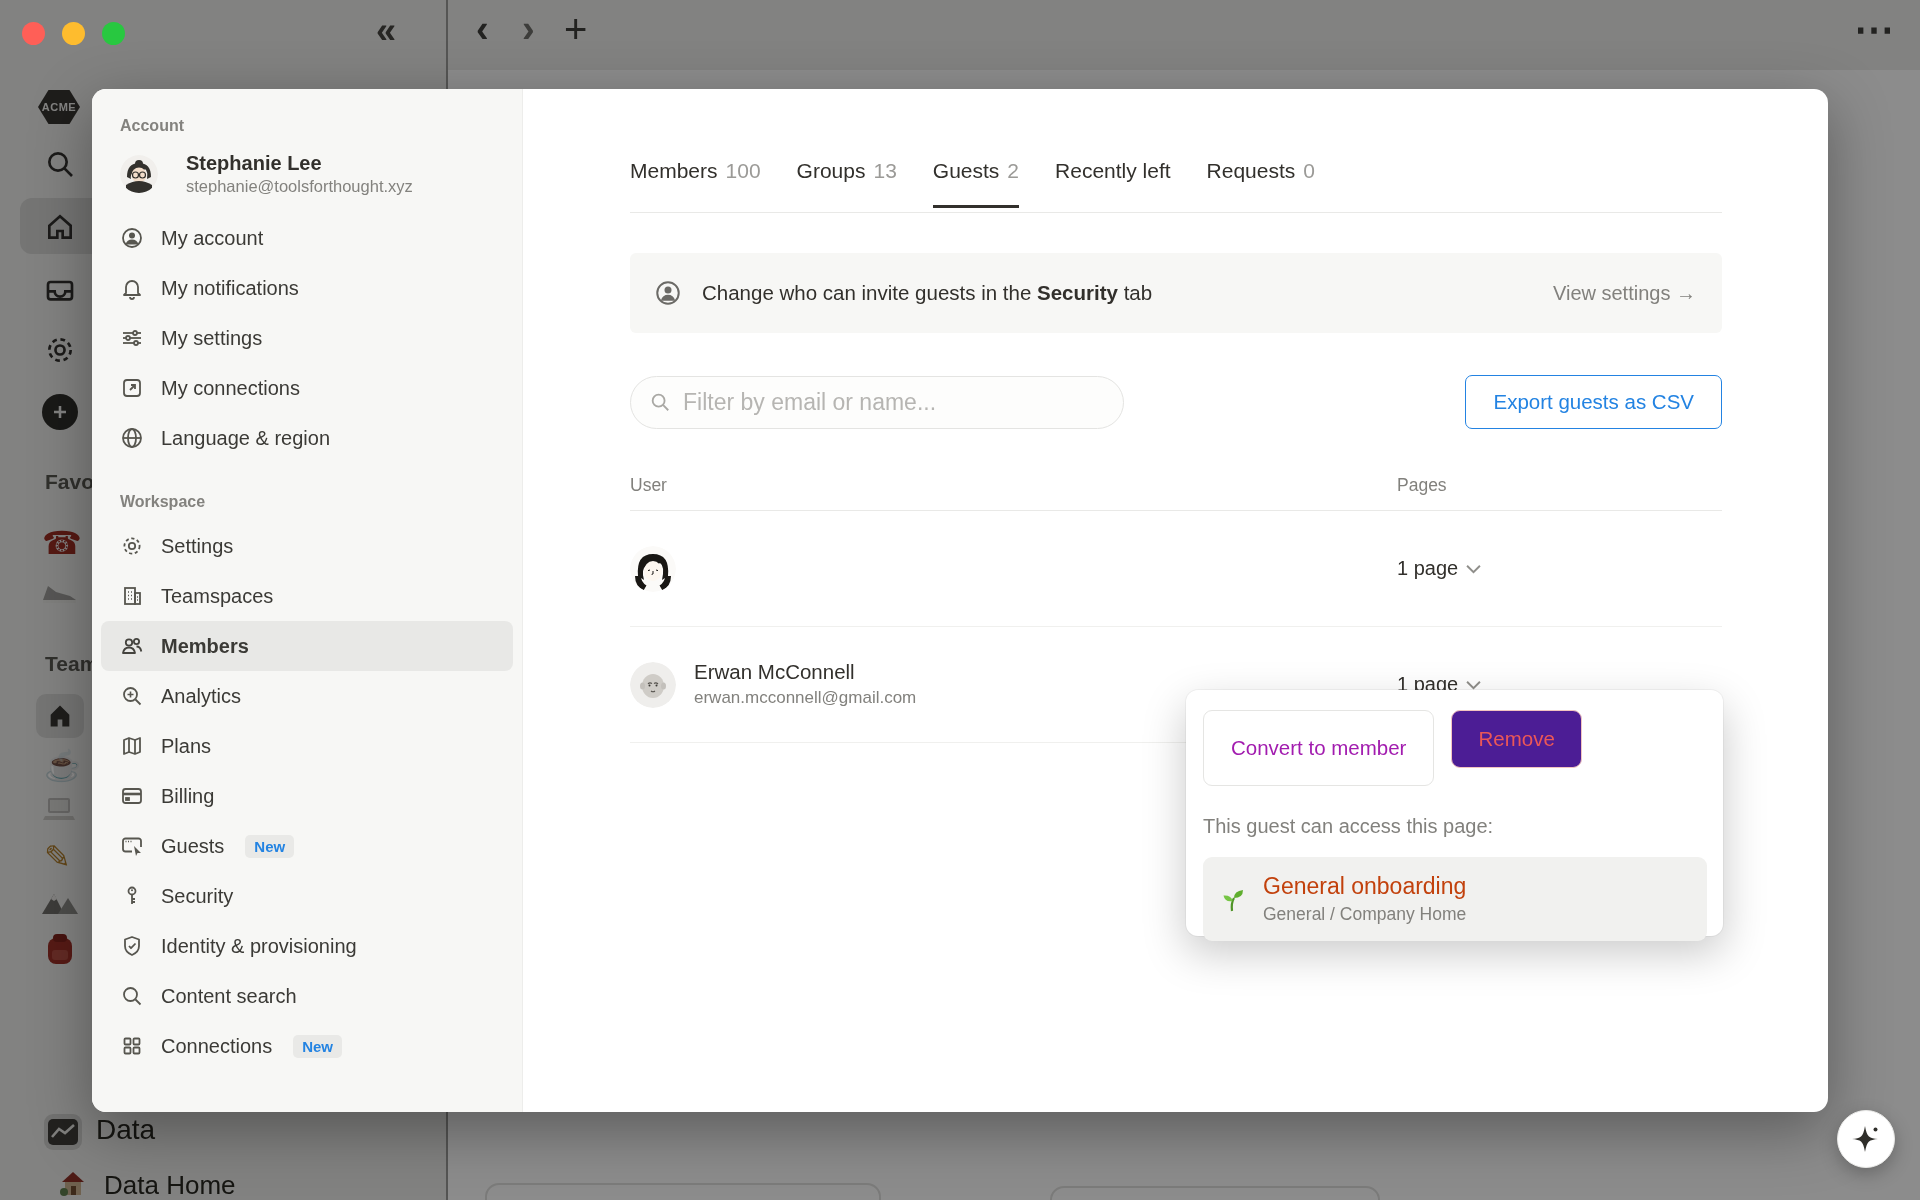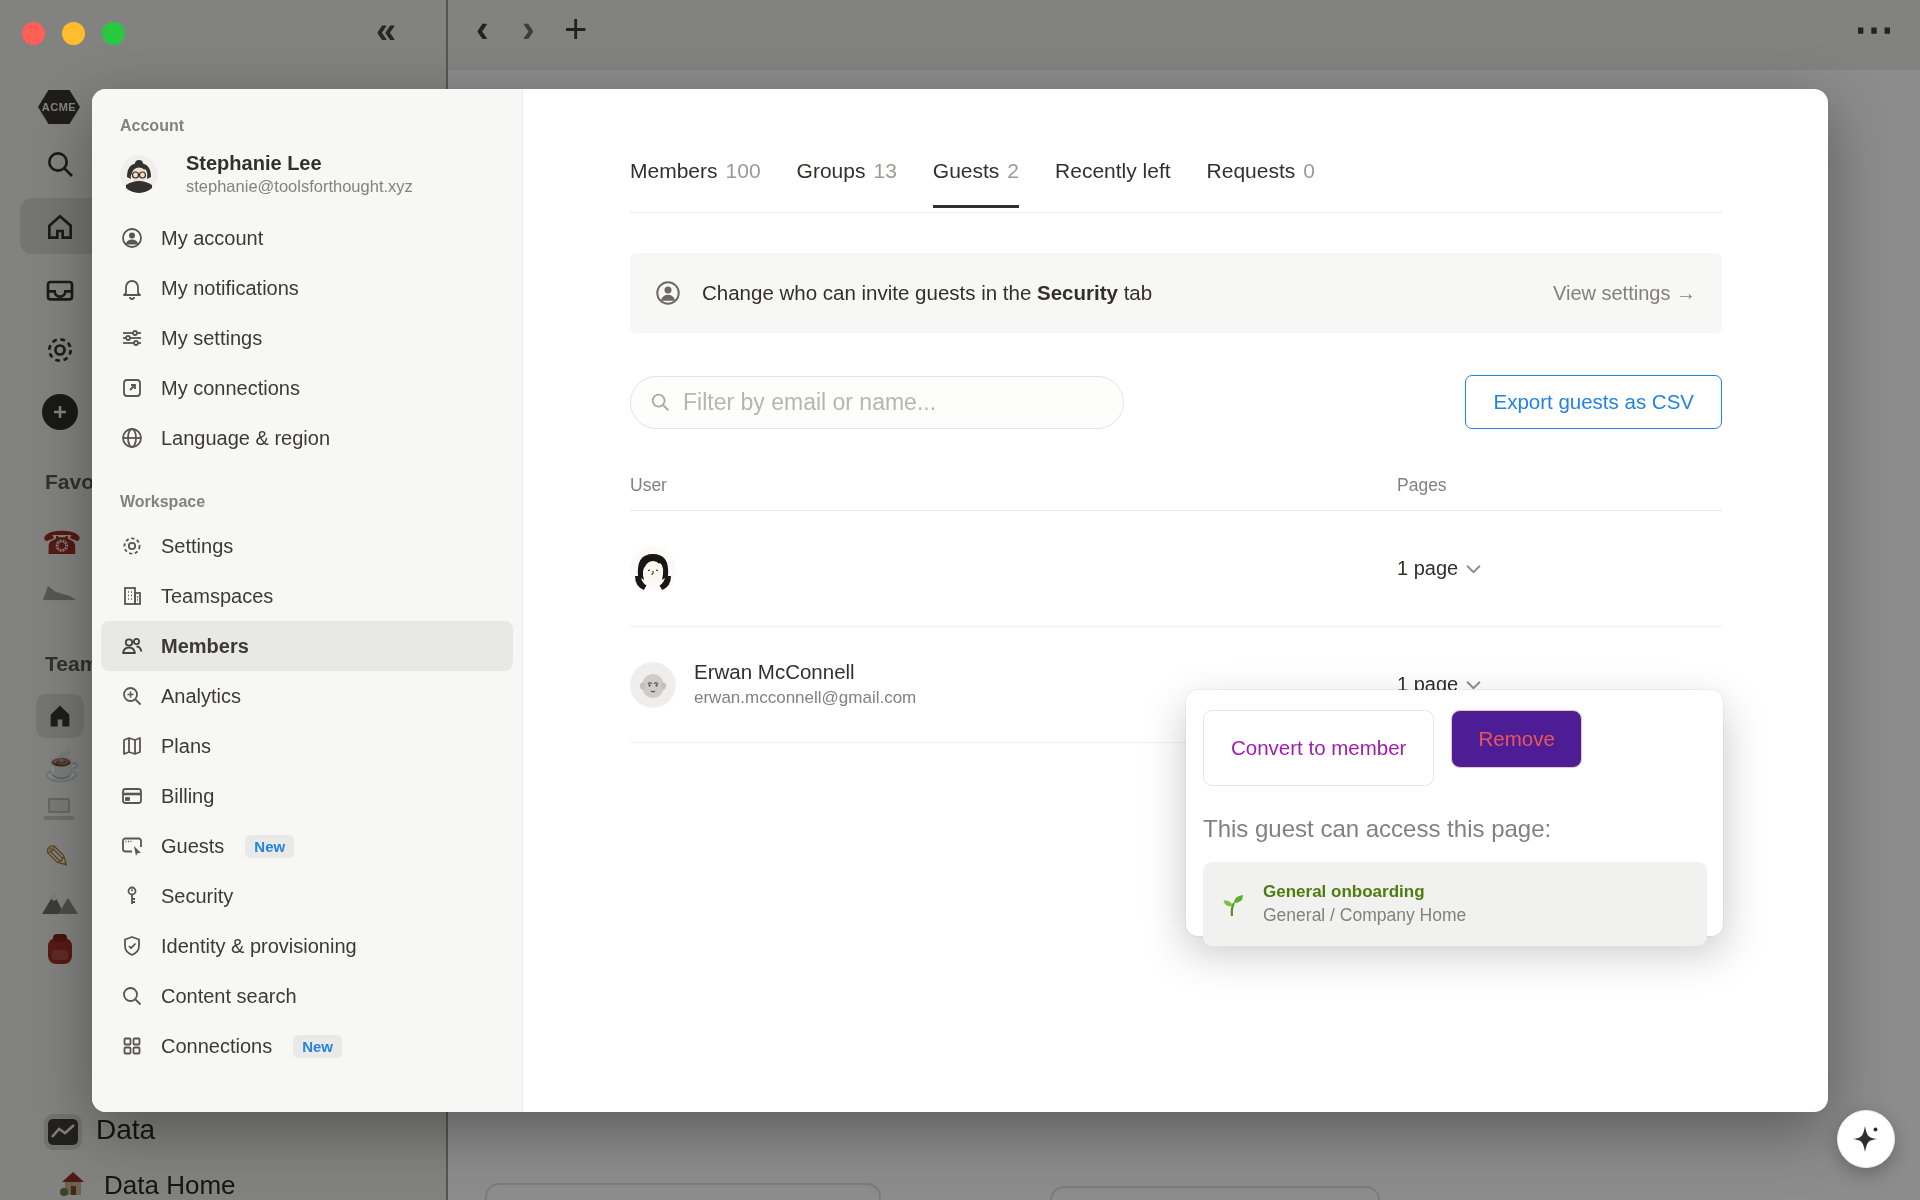--- a/index.html
+++ b/index.html
@@ -75,24 +75,24 @@
 
   
   .popover { position:absolute; left:1186px; top:690px; width:537px; height:246px; background:#fff;
              border-radius:12px; box-shadow:0 0 0 1px rgba(0,0,0,.04), 0 16px 44px rgba(0,0,0,.22);
              z-index:11; padding:20px 16px 16px 17px; }
   .pop-btns { display:flex; gap:17px; }
   .btn-convert { height:76px; padding:0 27px; border:1.5px solid #e5e5e3; border-radius:9px; background:#fff;
                  font-size:20.5px; color:#a21caf; font-family:"Liberation Sans", sans-serif; cursor:pointer; }
   .btn-remove { height:58px; padding:0 26px; border:1.5px solid #f2c4c0; border-radius:9px; background:#4c1d95;
                 font-size:20.5px; color:#eb5757; font-family:"Liberation Sans", sans-serif; cursor:pointer; }
-  .pop-caption { margin-top:29px; font-size:24px; color:#82817d; }
+  .pop-caption { margin-top:29px; font-size:20px; color:#82817d; }
   .pop-page { margin-top:19px; background:#f1f1ef; border-radius:9px; height:84px; display:flex;
               align-items:center; gap:16px; padding:0 14px; cursor:pointer; }
-  .pp-title { font-size:17px; font-weight:700; color:#4d7c0f; line-height:1.3; }
+  .pp-title { font-size:23px; font-weight:400; color:#c2410c; line-height:1.3; }
   .pp-path { font-size:17.5px; color:#82817d; line-height:1.4; }
 
   
   .ai-fab { position:absolute; left:1837px; top:1110px; width:58px; height:58px; border-radius:50%;
             background:#ffffff; border:1px solid #e8e8e6; box-shadow:0 6px 18px rgba(0,0,0,.25);
             z-index:12; display:flex; align-items:center; justify-content:center; cursor:pointer; }
 
   .avatar { border-radius:50%; overflow:hidden; flex:none; }
   svg { display:block; }
 </style>

